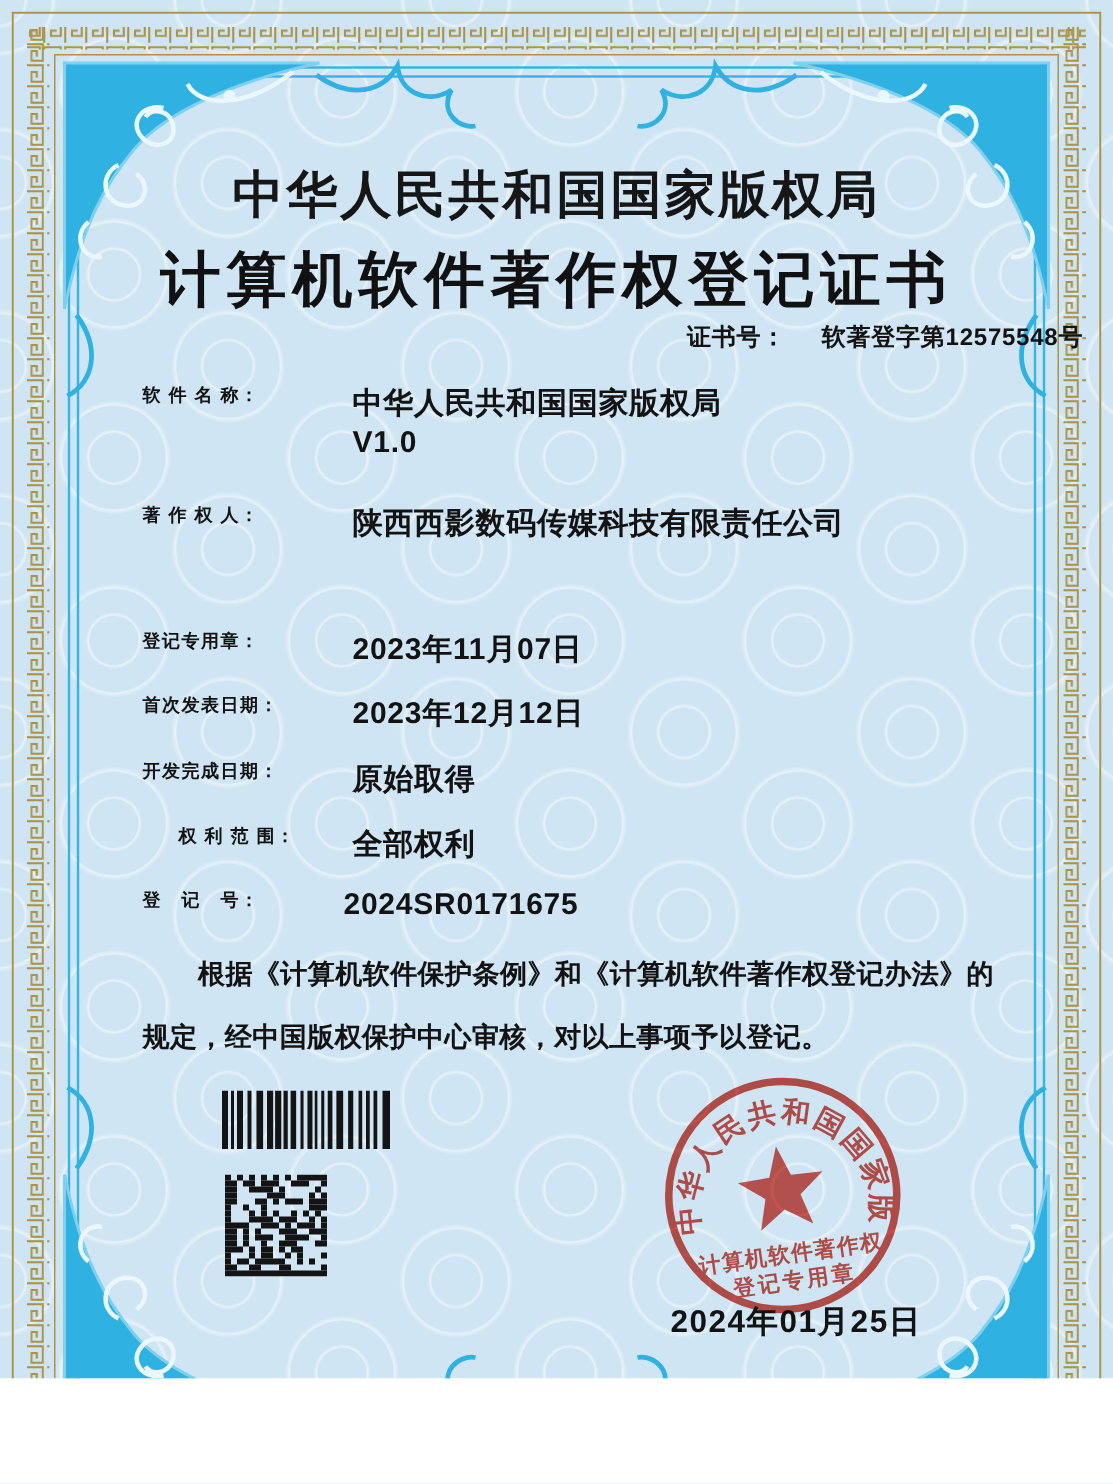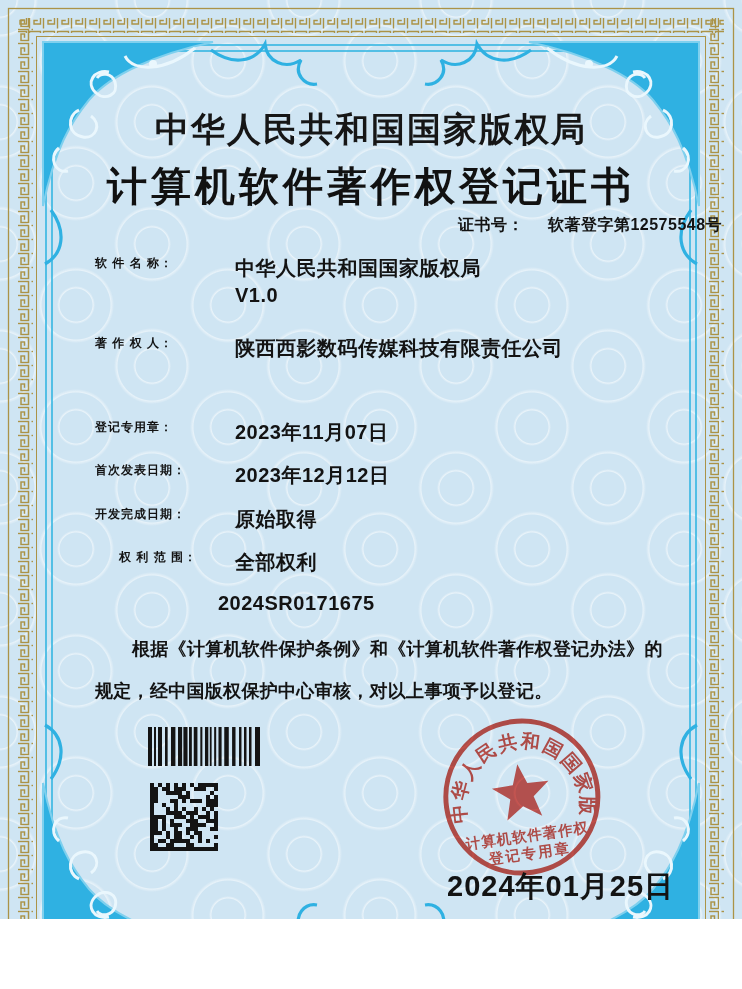--- a/index.html
+++ b/index.html
@@ -25,21 +25,21 @@
   .cert-title{
     left:0;top:159px;width:742px;text-align:center;
     font-size:40px;font-weight:700;letter-spacing:4px;color:#111;
   }
   .cert-no{
     left:458px;top:215px;font-size:16px;font-weight:bold;letter-spacing:.5px;white-space:nowrap;
   }
   .row-label{font-size:12px;font-weight:bold;white-space:nowrap;letter-spacing:1px;}
   .row-value{font-size:20px;font-weight:bold;white-space:nowrap;letter-spacing:.5px;}
   .stmt-line{left:95px;width:600px;font-size:18px;font-weight:bold;letter-spacing:.3px;white-space:nowrap;}
-  .date-line{left:447px;top:867px;font-size:29px;font-weight:bold;letter-spacing:1px;}
+  .date-line{left:447px;top:867px;font-size:21px;font-weight:bold;letter-spacing:1px;}
   #seal-wrap{left:426px;top:700px;width:192px;height:196px;transform:rotate(-8deg);
     mix-blend-mode:multiply;opacity:.88;}
   #barcode-wrap{left:148px;top:727px;}
   #qr-wrap{left:150px;top:783px;}
 </style>
 </head>
 <body>
 
 <div id="cert">
 
@@ -98,21 +98,22 @@
 
   <div class="abs row-label" style="left:95px;top:462px;">首次发表日期：</div>
   <div class="abs row-value" style="left:235px;top:462px;">2023年12月12日</div>
 
   <div class="abs row-label" style="left:95px;top:506px;">开发完成日期：</div>
   <div class="abs row-value" style="left:235px;top:506px;">原始取得</div>
 
   <div class="abs row-label" style="left:95px;top:549px;margin-left:24px;">权 利 范 围：</div>
   <div class="abs row-value" style="left:235px;top:549px;">全部权利</div>
 
-  <div class="abs row-value" style="left:218px;top:592px;">2024SR0171675</div>
+  <div class="abs row-label" style="left:95px;top:592px;">登　记　号：</div>
+  <div class="abs row-value" style="left:229px;top:592px;">2024SR0171675</div>
 
   <div class="abs stmt-line" style="top:637px;text-indent:37px;">根据《计算机软件保护条例》和《计算机软件著作权登记办法》的</div>
   <div class="abs stmt-line" style="top:679px;">规定，经中国版权保护中心审核，对以上事项予以登记。</div>
 
   <div class="abs" id="barcode-wrap">
     <svg id="barcode-svg" width="113" height="39" viewBox="0 0 113 39">
         <rect x="0" y="0" width="4" height="39" fill="#141414"></rect>
         <rect x="6" y="0" width="2" height="39" fill="#141414"></rect>
         <rect x="10" y="0" width="4" height="39" fill="#141414"></rect>
         <rect x="17" y="0" width="2.6442935459315775" height="39" fill="#141414"></rect>

